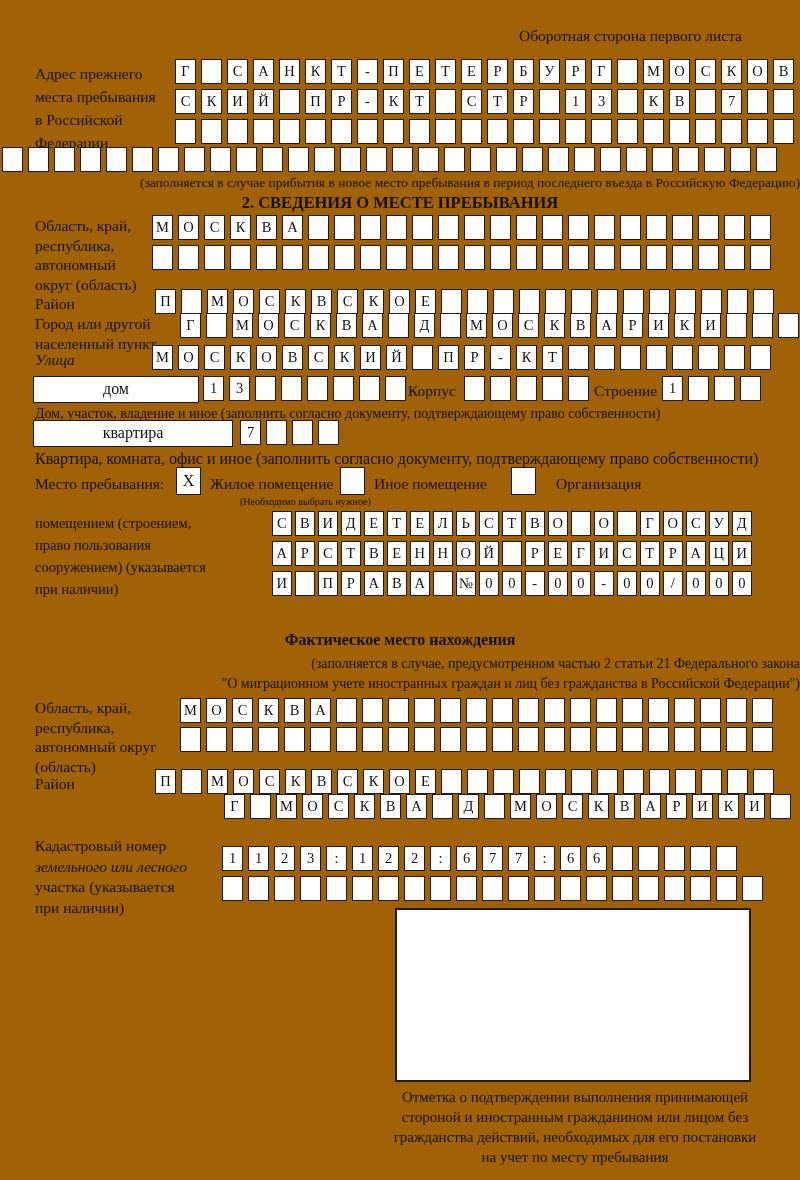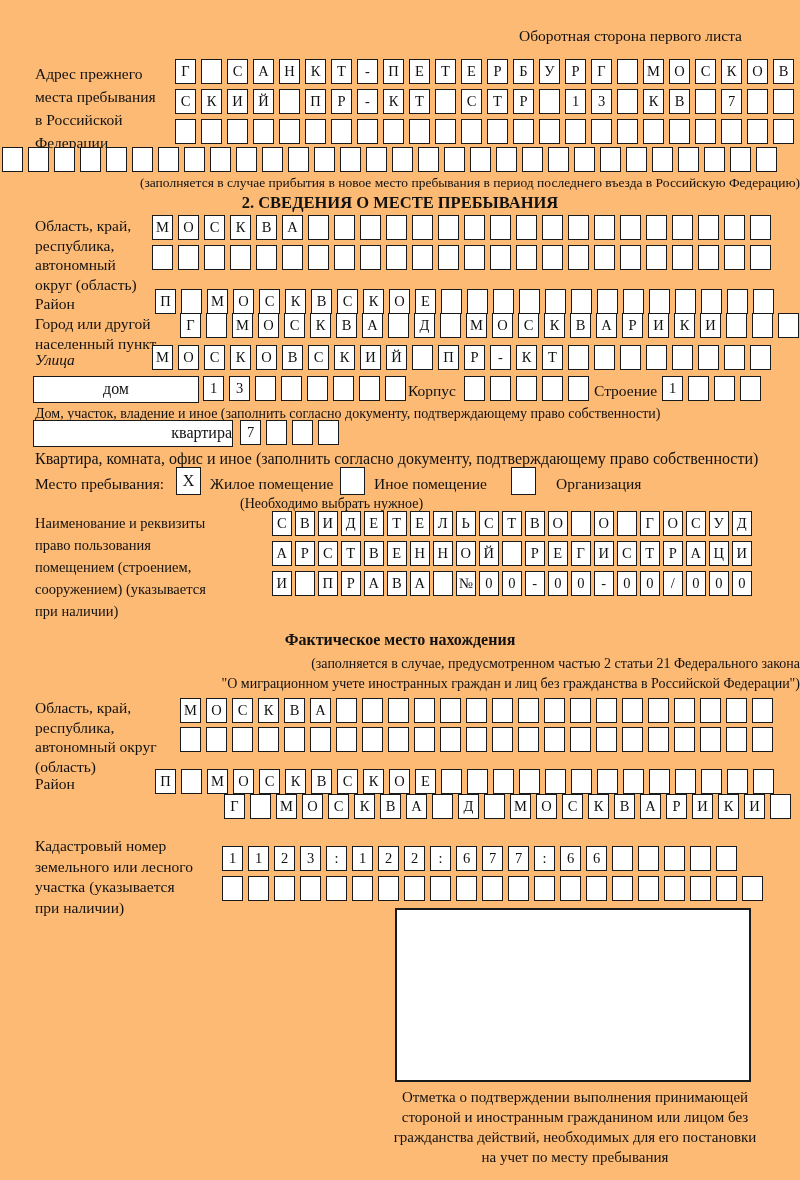--- a/index.html
+++ b/index.html
@@ -1,17 +1,17 @@
 <!DOCTYPE html>
 <html><head>
 <meta charset="utf-8">
 <style>
   html,body{margin:0;padding:0;background:#fff;}
   #page{
-    position:relative;width:800px;height:1180px;background:#fdba74;
+    position:relative;width:800px;height:1180px;background:#a16207;
     font-family:"Liberation Serif","DejaVu Serif",serif;color:#111;overflow:hidden;
   }
   .abs{position:absolute;}
   .lbl{font-size:15.5px;line-height:23px;white-space:nowrap;}
   .lbl.tightlh{line-height:19.5px;}
   .note{font-size:13.5px;white-space:nowrap;}
   .center{left:0;width:800px;text-align:right;}
   .hdr{font-size:16.5px;font-weight:bold;text-align:center;left:0;width:800px;white-space:nowrap;}
   .boxrow{display:flex;gap:5px;}
   .box{
@@ -325,42 +325,41 @@
     </div>
   <div class="abs lbl" style="left:594px;top:379px;">Строение</div>
   <div class="abs boxrow" style="left:662px;top:376px;">
       <span class="box">1</span>
       <span class="box"></span>
       <span class="box"></span>
       <span class="box"></span>
     </div>
   <div class="abs note" style="left:35px;top:406px;font-size:14px;">Дом, участок, владение и иное (заполнить согласно документу, подтверждающему право собственности)</div>
 
-  <div class="abs widebox" style="left:33px;top:420px;width:200px;text-align:right;">квартира</div>
+  <div class="abs widebox" style="left:33px;top:420px;width:200px;">квартира</div>
   <div class="abs boxrow" style="left:240px;top:420px;">
       <span class="box">7</span>
       <span class="box"></span>
       <span class="box"></span>
       <span class="box"></span>
     </div>
   <div class="abs note" style="left:35px;top:450px;font-size:16px;">Квартира, комната, офис и иное (заполнить согласно документу, подтверждающему право собственности)</div>
 
   <div class="abs lbl" style="left:35px;top:472px;">Место пребывания:</div>
   <div class="cbox" style="left:176px;top:467px;">X</div>
   <div class="abs lbl" style="left:210px;top:472px;">Жилое помещение</div>
   <div class="cbox" style="left:340px;top:467px;"></div>
   <div class="abs lbl" style="left:374px;top:472px;">Иное помещение</div>
   <div class="cbox" style="left:511px;top:467px;"></div>
   <div class="abs lbl" style="left:556px;top:472px;">Организация</div>
-  <div class="abs note" style="left:240px;top:496px;font-size:14px;">(Необходимо выбрать нужное)</div>
+  <div class="abs note" style="left:240px;top:496px;font-size:10px;">(Необходимо выбрать нужное)</div>
 
   <div class="abs" style="left:35px;top:512px;">
-    <div class="lbl" style="font-size:14.5px;line-height:22px;">Наименование и реквизиты</div>
+    <div class="lbl" style="font-size:14.5px;line-height:22px;">помещением (строением,</div>
     <div class="lbl" style="font-size:14.5px;line-height:22px;">право пользования</div>
-    <div class="lbl" style="font-size:14.5px;line-height:22px;">помещением (строением,</div>
     <div class="lbl" style="font-size:14.5px;line-height:22px;">сооружением) (указывается</div>
     <div class="lbl" style="font-size:14.5px;line-height:22px;">при наличии)</div>
   </div>
   <div class="abs boxrow tight" style="left:272px;top:511px;">
       <span class="box">С</span>
       <span class="box">В</span>
       <span class="box">И</span>
       <span class="box">Д</span>
       <span class="box">Е</span>
       <span class="box">Т</span>
@@ -536,21 +535,21 @@
       <span class="box">А</span>
       <span class="box">Р</span>
       <span class="box">И</span>
       <span class="box">К</span>
       <span class="box">И</span>
       <span class="box"></span>
     </div>
 
   <div class="abs" style="left:35px;top:836px;">
     <div class="lbl" style="line-height:20.5px;">Кадастровый номер</div>
-    <div class="lbl" style="line-height:20.5px;">земельного или лесного</div>
+    <div class="lbl" style="line-height:20.5px;font-style:italic;">земельного или лесного</div>
     <div class="lbl" style="line-height:20.5px;">участка (указывается</div>
     <div class="lbl" style="line-height:20.5px;">при наличии)</div>
   </div>
   <div class="abs boxrow" style="left:222px;top:846px;">
       <span class="box">1</span>
       <span class="box">1</span>
       <span class="box">2</span>
       <span class="box">3</span>
       <span class="box">:</span>
       <span class="box">1</span>

